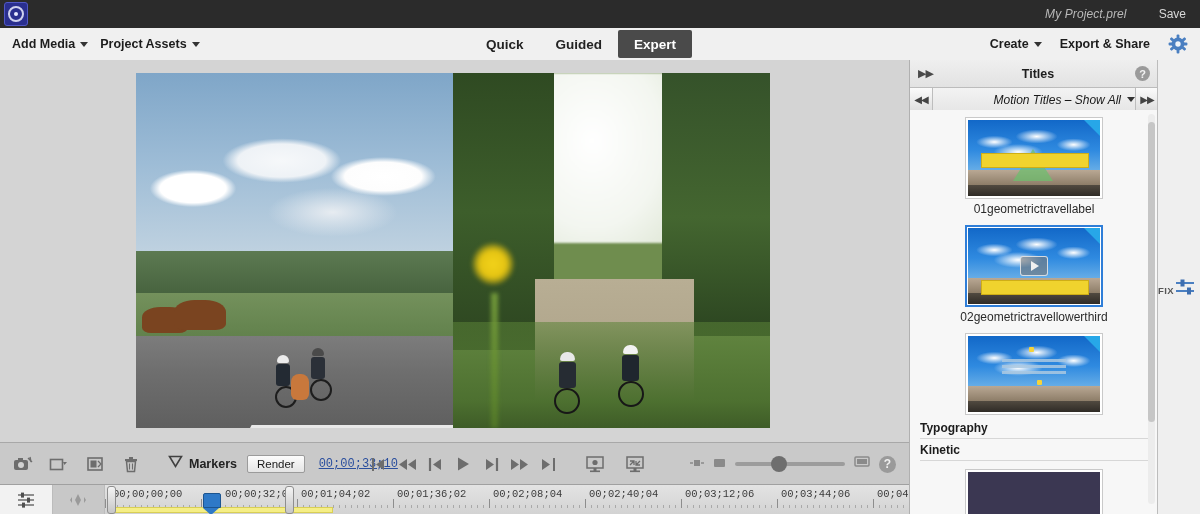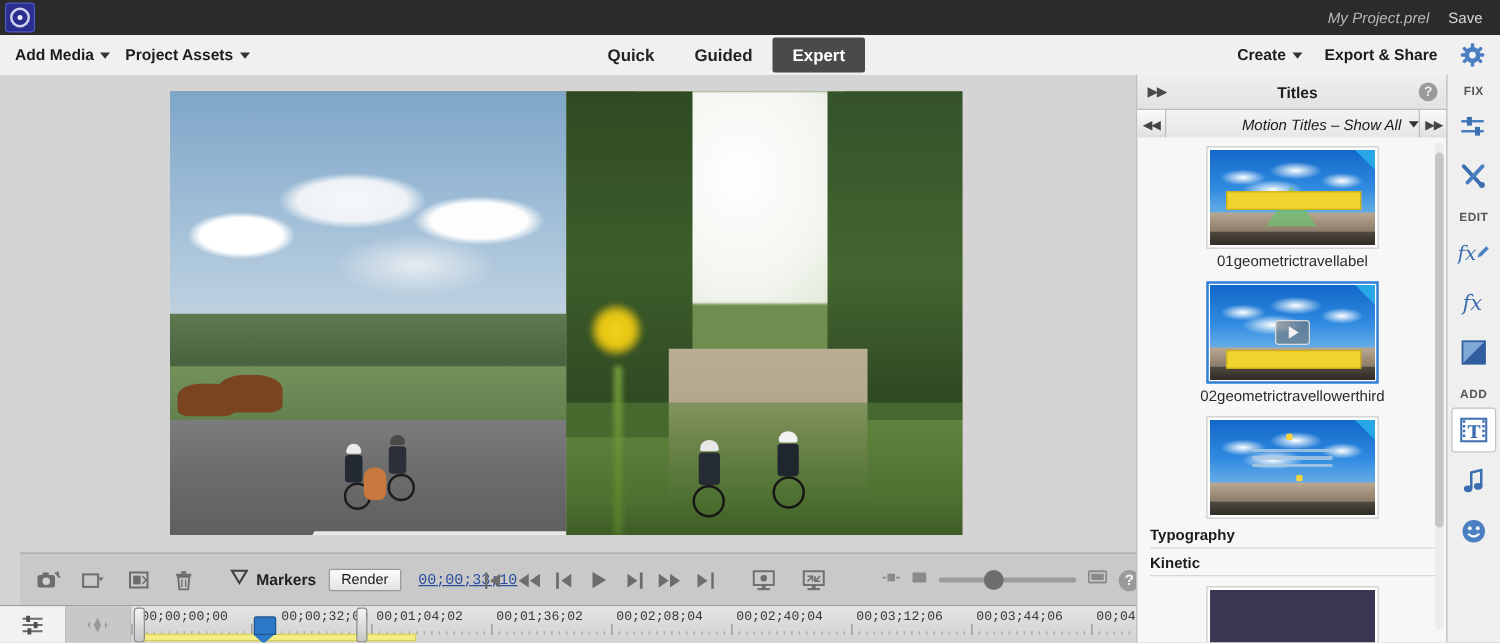--- a/index.html
+++ b/index.html
@@ -29,21 +29,21 @@
   }
   .logo-inner {
     width: 12px; height: 12px; border-radius: 50%;
     border: 2px solid #cfd2ef; background: #2a2f8f;
     display:flex; align-items:center; justify-content:center;
   }
   .logo-dot { width:4px; height:4px; border-radius:50%; background:#e8eaff; }
   .titlebar-spacer { flex: 1; }
   .project-name {
     color: #b9b9b9; font-style: italic; font-size: 12px;
-    margin-right: 15px; letter-spacing: .1px;
+    margin-right: 32px; letter-spacing: .1px;
   }
   .save-btn {
     color: #d8d8d8; font-size: 12px; margin-right: 14px;
     cursor: pointer;
   }
 
   
   .menubar {
     position: absolute; top: 28px; left: 0; width: 1200px; height: 32px;
     background: #f0f0f0; border-bottom: 1px solid #b4b4b4;
@@ -167,21 +167,21 @@
     background: linear-gradient(rgba(120,160,60,.9), rgba(90,130,40,.7));
     filter: blur(2px);
   }
   .pb-cyc { position:absolute; bottom:6%; width:26px; height:62px; }
   .pb-helmet { width:15px;height:9px;border-radius:7px 7px 2px 2px;background:#f2f2f2;margin:0 auto; }
   .pb-body { width:17px;height:26px;background:#1f262e;margin:1px auto 0;border-radius:3px; }
   .pb-wheel { width:22px;height:22px;border:2px solid #171717;border-radius:50%;margin:0 auto; }
 
   
   .tl-toolbar {
-    position: absolute; top: 442px; left: 16px; width: 910px; height: 42px;
+    position: absolute; top: 442px; left: 0; width: 910px; height: 42px;
     background: #c9c9c9; border-top: 1px solid #a8a8a8;
     display: flex; align-items: center;
   }
   .tlt-icon {
     width: 30px; height: 28px; display: flex; align-items: center;
     justify-content: center; cursor: pointer;
   }
   .marker-group {
     display: flex; align-items: center; margin-left: 22px;
   }
@@ -388,21 +388,21 @@
   }
   .rp-scroll-thumb {
     position:absolute; left:0; top:8px; width:7px; height:300px;
     background:#c6c6c6; border-radius:4px; cursor:pointer;
   }
 
   
   .rail {
     position:absolute; top:60px; right:0; width:42px; height:454px;
     background:#efefef; border-left:1px solid #bcbcbc;
-    display:flex; flex-direction:column; align-items:center;
+    display:flex; align-items:center;
   }
   .rail-label {
     font-size:9.5px; font-weight:bold; color:#555; letter-spacing:.4px;
     margin-top:8px; margin-bottom:2px;
   }
   .rail-btn {
     width:34px; height:34px; margin:3px 0; border-radius:3px;
     display:flex; align-items:center; justify-content:center; cursor:pointer;
   }
   .rail-btn.active { background:#ffffff; border:1px solid #c4c4c4; }

